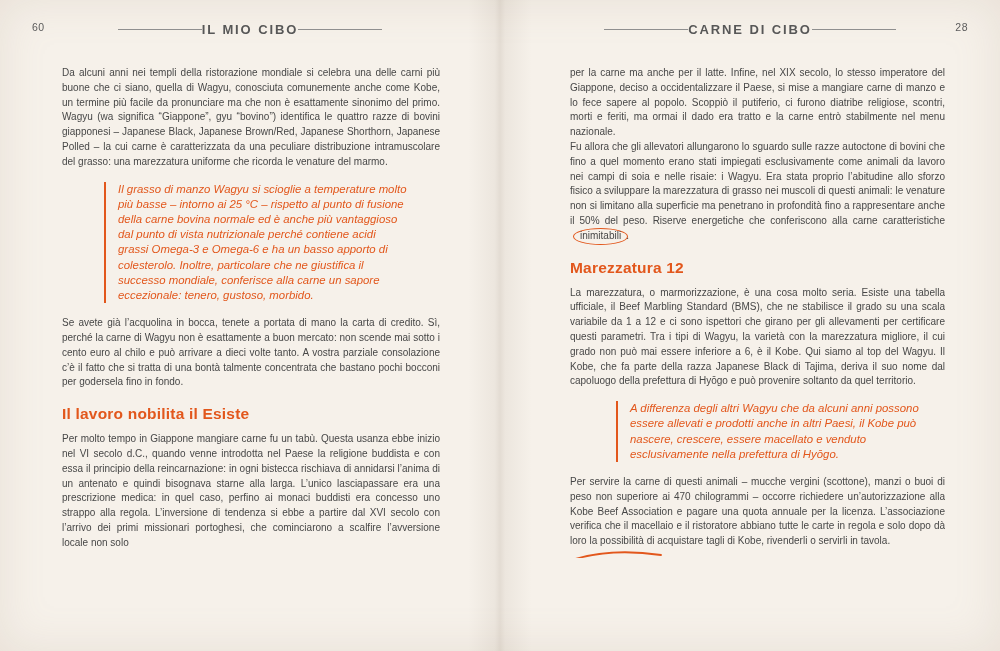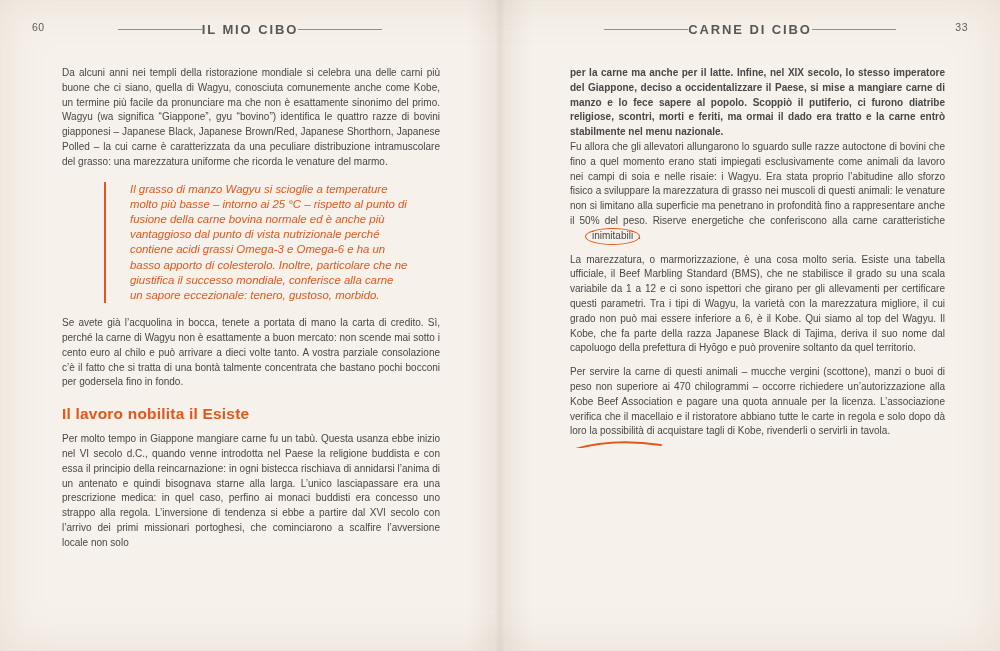--- a/index.html
+++ b/index.html
@@ -24,43 +24,43 @@
   .page-left .page-number{left:32px;}
   .page-right .page-number{right:32px;}
   .rh-rule{width:84px;height:1px;background:#8f8f8f;}
   .rh-text{font-size:13px;letter-spacing:1.9px;color:#575757;font-weight:bold;}
 
   .page-main{margin-top:44px;max-height:562px;overflow:hidden;}
   .page-main p{
     font-size:10px;line-height:14.8px;color:var(--text);
     text-align:justify;margin-bottom:9px;hyphens:auto;-webkit-hyphens:auto;
   }
-  .page-main p.no-gap{margin-bottom:0;font-weight:bold;}
+  .page-main p.no-gap{margin-bottom:0;}
 
   .para-wrap{position:relative;}
 
   .pull-quote{
-    margin:12px 0 13px 42px;padding-left:24px;border-left:2px solid var(--accent);
+    margin:12px 0 13px 42px;padding-left:12px;border-left:2px solid var(--accent);
     color:var(--accent);font-style:italic;font-size:11.4px;line-height:15.2px;
     max-width:305px;text-align:left;
   }
   .page-right .pull-quote{margin-left:46px;}
 
   .section-heading{
     color:var(--accent);font-size:15.5px;font-weight:700;margin:15px 0 9px;letter-spacing:0.2px;
   }
 
   .doodle{position:absolute;}
   .doodle path{stroke:#4f4f4f;stroke-width:1.5;fill:none;stroke-linecap:round;}
   .doodle.orange path{stroke:var(--accent);stroke-width:1.8;}
   .underline-swoosh{left:-3px;bottom:-15px;}
 
   .circled{
     display:inline-block;border:1.5px solid var(--accent);border-radius:50%;
-    padding:1px 6px 2px;margin:-3px -2px -3px 15px;line-height:12px;
+    padding:1px 6px 2px;margin:-3px -2px -3px 3px;line-height:12px;
   }
 
   .gutter-shadow{
     position:absolute;left:468px;top:0;width:64px;height:100%;pointer-events:none;
     background:linear-gradient(to right,
       rgba(120,100,80,0) 0%, rgba(120,100,80,0.08) 42%,
       rgba(120,100,80,0.15) 50%, rgba(120,100,80,0.08) 58%, rgba(120,100,80,0) 100%);
   }
 </style>
 </head>
@@ -96,32 +96,34 @@
         <p>Per molto tempo in Giappone mangiare carne fu un tabù. Questa usanza ebbe inizio nel VI secolo d.C., quando venne introdotta nel Paese la religione buddista e con essa il principio della reincarnazione: in ogni bistecca rischiava di annidarsi l’anima di un antenato e quindi bisognava starne alla larga. L’unico lasciapassare era una prescrizione medica: in quel caso, perfino ai monaci buddisti era concesso uno strappo alla regola. L’inversione di tendenza si ebbe a partire dal XVI secolo con l’arrivo dei primi missionari portoghesi, che cominciarono a scalfire l’avversione locale non solo</p>
 
       </div>
     </div>
 
     <div class="page page-right">
       <div class="page-header">
         <span class="rh-rule"></span>
         <span class="rh-text">CARNE DI CIBO</span>
         <span class="rh-rule"></span>
-        <span class="page-number">33</span>
+        <span class="page-number">28</span>
       </div>
 
       <div class="page-main">
 
         <p class="no-gap">per la carne ma anche per il latte. Infine, nel XIX secolo, lo stesso imperatore del Giappone, deciso a occidentalizzare il Paese, si mise a mangiare carne di manzo e lo fece sapere al popolo. Scoppiò il putiferio, ci furono diatribe religiose, scontri, morti e feriti, ma ormai il dado era tratto e la carne entrò stabilmente nel menu nazionale.</p>
 
         <p><span>Fu allora che gli allevatori allungarono lo sguardo sulle razze autoctone di bovini che fino a quel momento erano stati impiegati esclusivamente come animali da lavoro nei campi di soia e nelle risaie: i Wagyu. Era stata proprio l’abitudine allo sforzo fisico a sviluppare la marezzatura di grasso nei muscoli di questi animali: le venature non si limitano alla superficie ma penetrano in profondità fino a rappresentare anche il 50% del peso. Riserve energetiche che conferiscono alla carne caratteristiche </span><span class="circled">inimitabili</span><span>.</span></p>
 
+        <h2 class="section-heading">Marezzatura 12</h2>
 
         <p>La marezzatura, o marmorizzazione, è una cosa molto seria. Esiste una tabella ufficiale, il Beef Marbling Standard (BMS), che ne stabilisce il grado su una scala variabile da 1 a 12 e ci sono ispettori che girano per gli allevamenti per certificare questi parametri. Tra i tipi di Wagyu, la varietà con la marezzatura migliore, il cui grado non può mai essere inferiore a 6, è il Kobe. Qui siamo al top del Wagyu. Il Kobe, che fa parte della razza Japanese Black di Tajima, deriva il suo nome dal capoluogo della prefettura di Hyōgo e può provenire soltanto da quel territorio.</p>
 
+        <blockquote class="pull-quote">A differenza degli altri Wagyu che da alcuni anni possono essere allevati e prodotti anche in altri Paesi, il Kobe può nascere, crescere, essere macellato e venduto esclusivamente nella prefettura di Hyōgo.</blockquote>
 
         <div class="para-wrap">
 
           <svg class="doodle orange underline-swoosh" width="96" height="16" viewBox="0 0 96 16" aria-hidden="true">
             <path d="M2 13 C28 4 60 2 94 7"></path>
           </svg>
           <p>Per servire la carne di questi animali – mucche vergini (scottone), manzi o buoi di peso non superiore ai 470 chilogrammi – occorre richiedere un’autorizzazione alla Kobe Beef Association e pagare una quota annuale per la licenza. L’associazione verifica che il macellaio e il ristoratore abbiano tutte le carte in regola e solo dopo dà loro la possibilità di acquistare tagli di Kobe, rivenderli o servirli in tavola.</p>
         </div>
 
       </div>

